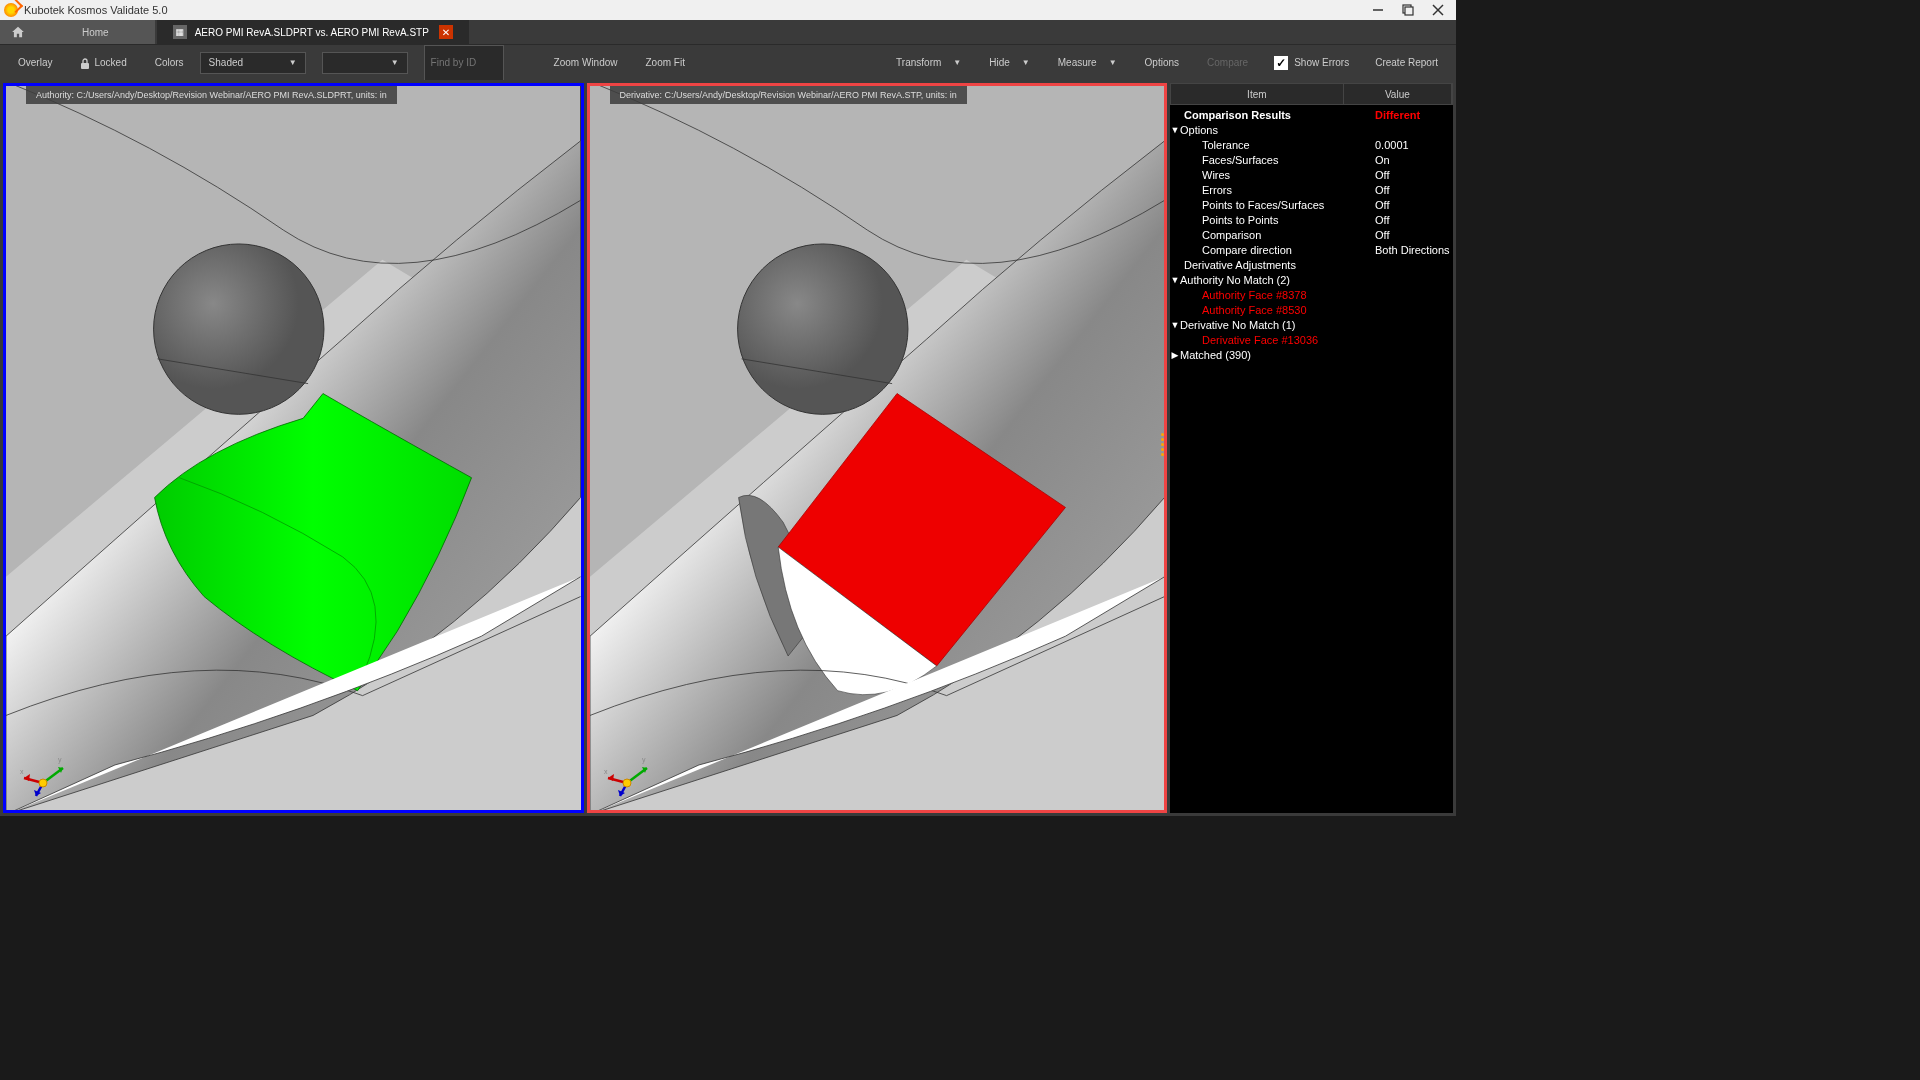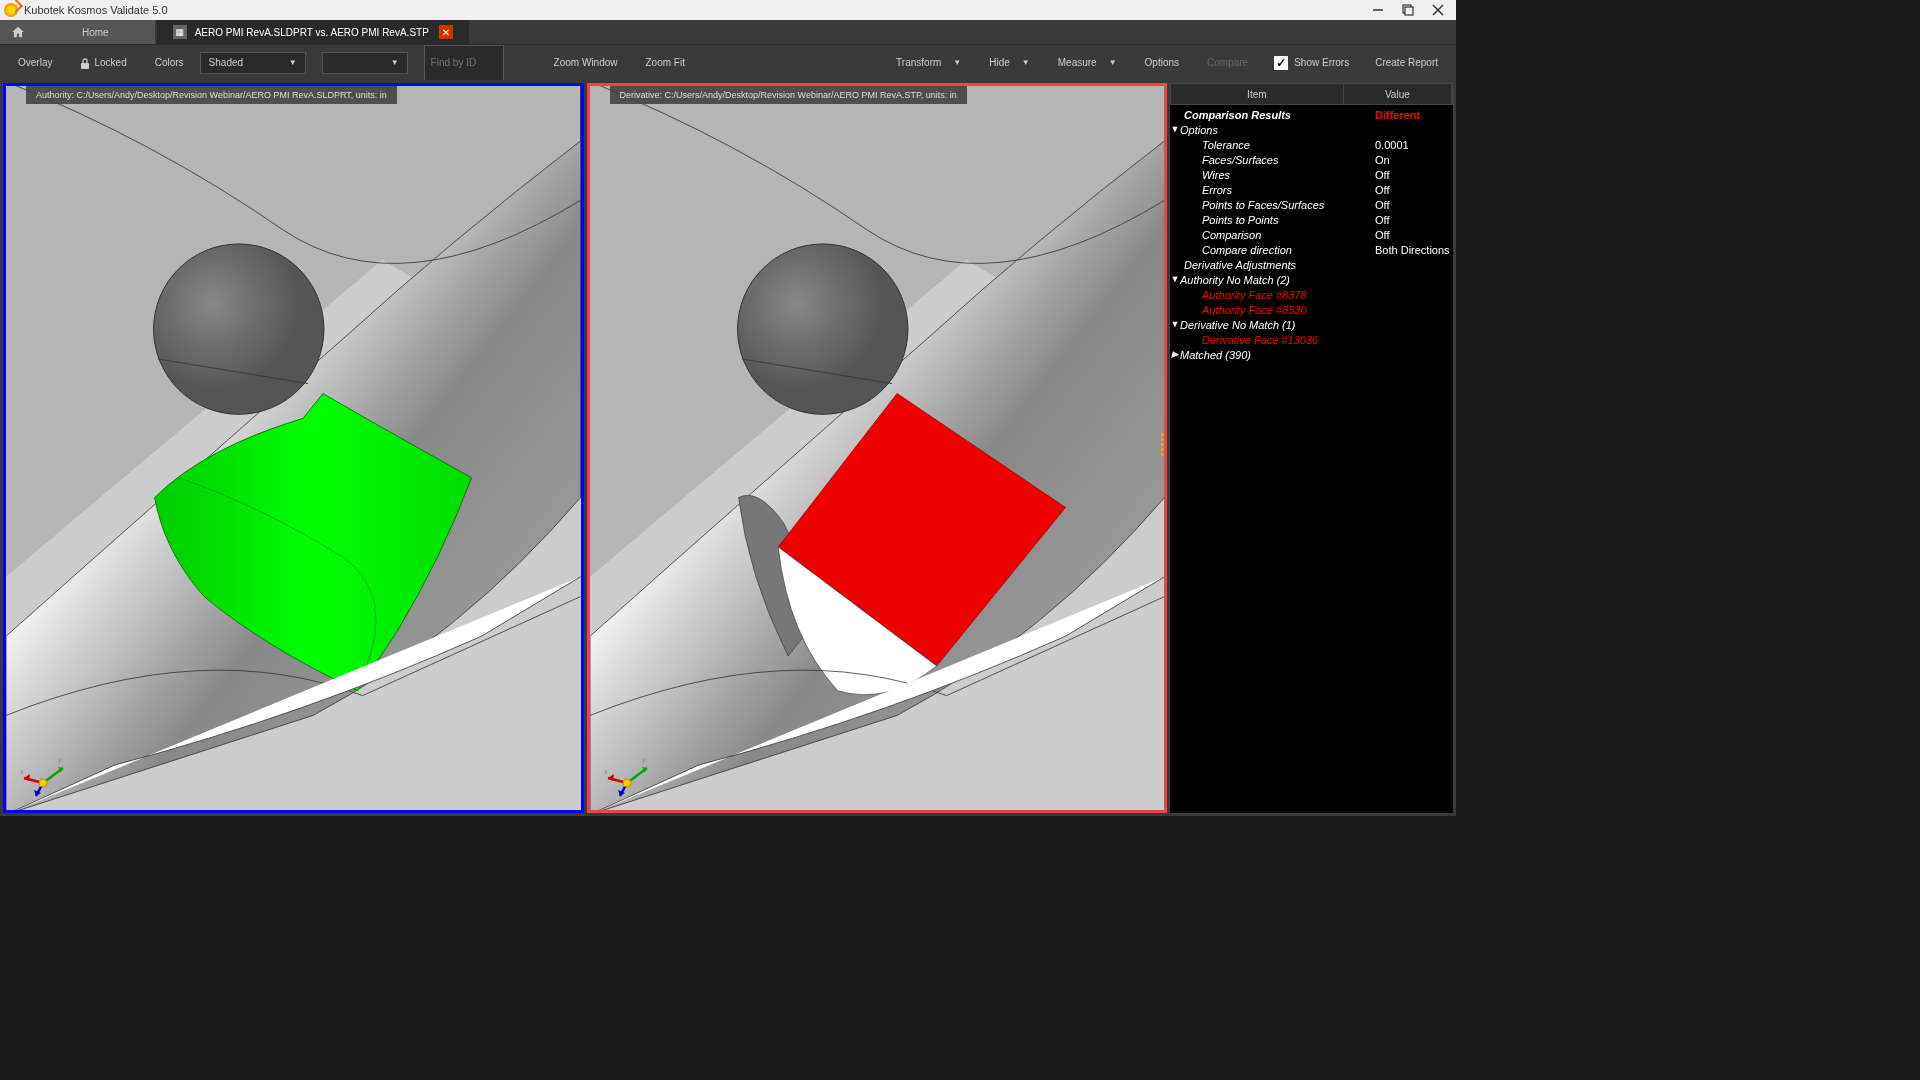--- a/index.html
+++ b/index.html
@@ -250,23 +250,22 @@
     }
     .tree-row {
       display: flex;
       align-items: center;
       padding: 1px 0;
       min-height: 15px;
     }
     .tree-item {
       flex: 1;
       display: flex;
-      align-items: flex-start;
+      align-items: center;
       color: #fff;
-      font-style: italic;
     }
     .tree-value {
       width: 82px;
       color: #fff;
       padding-left: 4px;
     }
     .tree-toggle {
       width: 10px;
       font-size: 9px;
       text-align: center;

